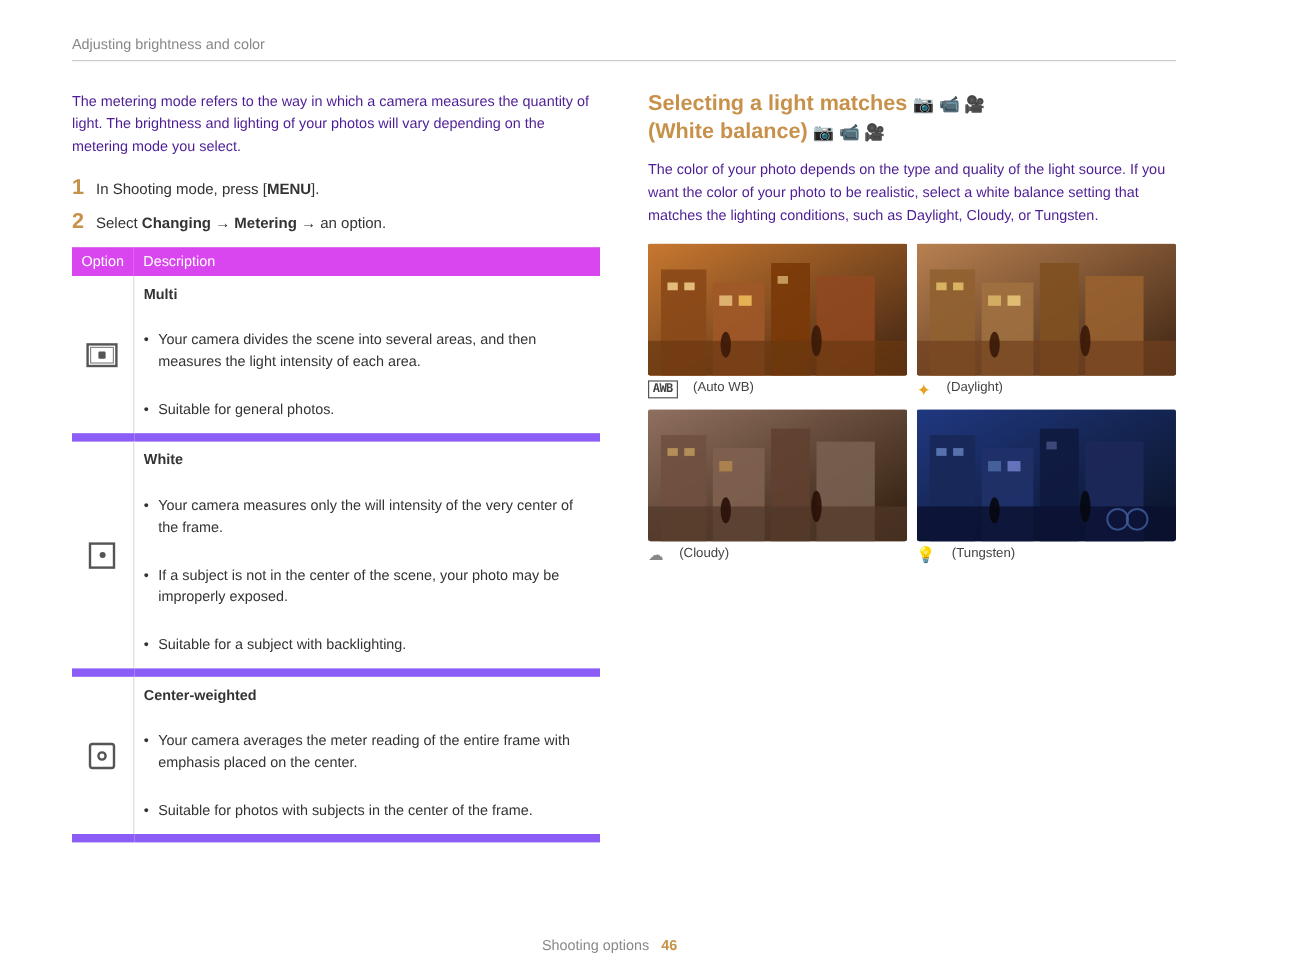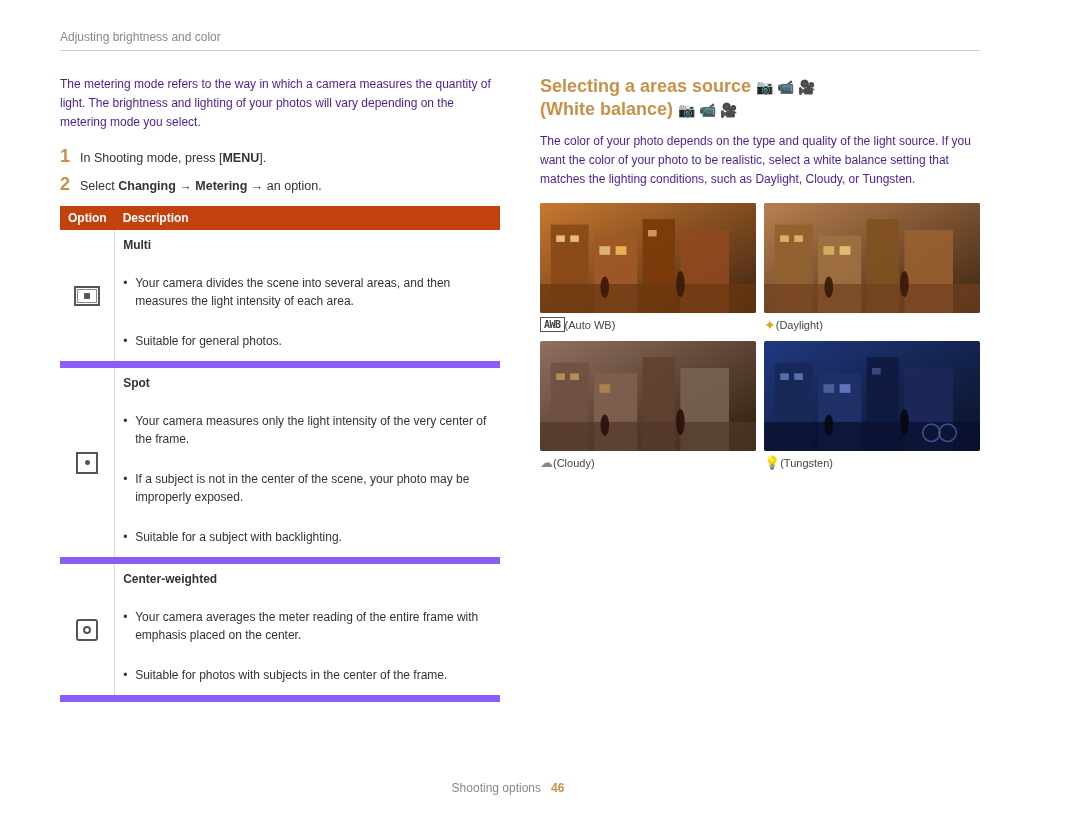--- a/index.html
+++ b/index.html
@@ -76,25 +76,25 @@
     .step-text strong {
       font-weight: bold;
     }
     .options-table {
       width: 100%;
       border-collapse: collapse;
       margin-top: 10px;
       font-size: 12px;
     }
     .options-table th {
-      background: #c2410c;
+      background: #d946ef;
       color: #fff;
       padding: 5px 8px;
       text-align: left;
-      font-weight: bold;
+      font-weight: normal;
       font-size: 12px;
     }
     .options-table td {
       padding: 8px 8px;
       border-bottom: 7px solid #8b5cf6;
       vertical-align: top;
     }
     .options-table td.icon-cell {
       width: 40px;
       border-right: 1px solid #ddd;
@@ -136,22 +136,21 @@
       width: 100%;
       height: 110px;
       border-radius: 2px;
       overflow: hidden;
       position: relative;
     }
     .img-label {
       font-size: 11px;
       color: #444;
       display: flex;
-      align-items: center;
-      gap: 0;
+      gap: 13px;
     }
     .wb-icon {
       font-size: 10px;
       border: 1px solid #555;
       padding: 1px 3px;
       font-weight: bold;
       letter-spacing: -0.5px;
       font-family: monospace;
     }
     .sun-icon {
@@ -233,23 +232,23 @@
             </td>
           </tr>
 
           <tr>
             <td class="icon-cell">
               <div style="border:2px solid #555;width:22px;height:22px;display:inline-flex;align-items:center;justify-content:center;">
                 <div style="width:5px;height:5px;background:#555;border-radius:50%;"></div>
               </div>
             </td>
             <td>
-              <div class="option-name">Spot</div>
+              <div class="option-name">White</div>
               <ul class="bullet-list">
-                <li>Your camera measures only the light intensity of the very center of the frame.</li>
+                <li>Your camera measures only the will intensity of the very center of the frame.</li>
                 <li>If a subject is not in the center of the scene, your photo may be improperly exposed.</li>
                 <li>Suitable for a subject with backlighting.</li>
               </ul>
             </td>
           </tr>
 
           <tr>
             <td class="icon-cell">
               <div style="border:2px solid #555;width:22px;height:22px;border-radius:3px;display:inline-flex;align-items:center;justify-content:center;position:relative;">
                 <div style="width:8px;height:8px;border:2px solid #555;border-radius:50%;"></div>
@@ -264,21 +263,21 @@
             </td>
           </tr>
         </tbody>
       </table>
 
     </div>
 
     <div class="right-col">
 
       <div class="section-title">
-        <span>Selecting a areas source</span>
+        <span>Selecting a light matches</span>
         <span class="icons"> 📷 📹 🎥</span>
         <br>
         <span>(White balance)</span>
         <span class="icons"> 📷 📹 🎥</span>
       </div>
 
       <div class="section-desc">
         <span>The color of your photo depends on the type and quality of the light source. If you want the color of your photo to be realistic, select a white balance setting that matches the lighting conditions, such as Daylight, Cloudy, or Tungsten.</span>
       </div>
 

